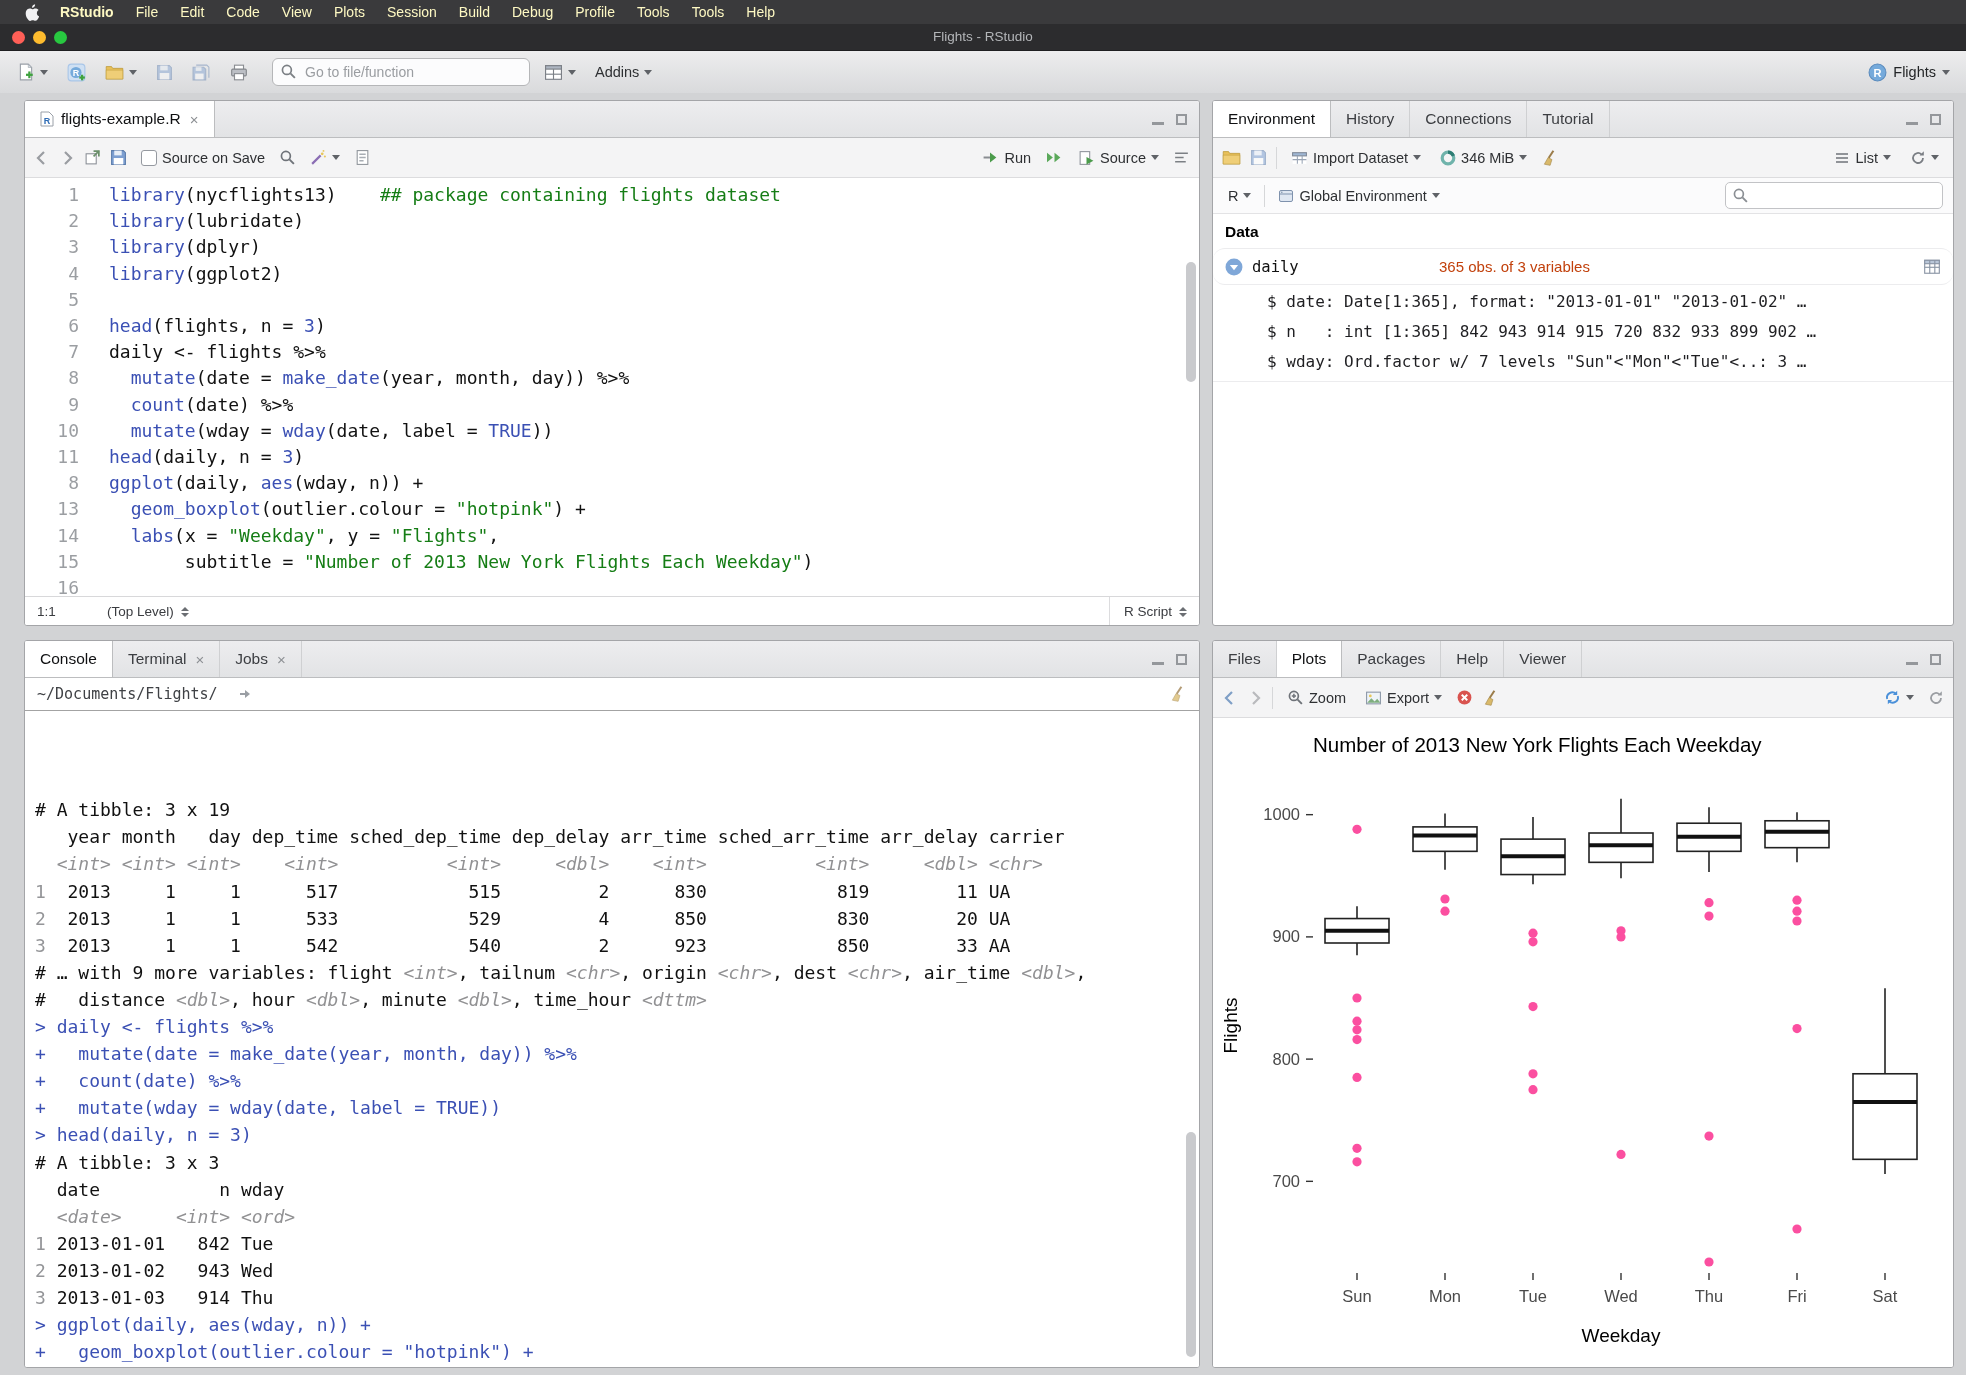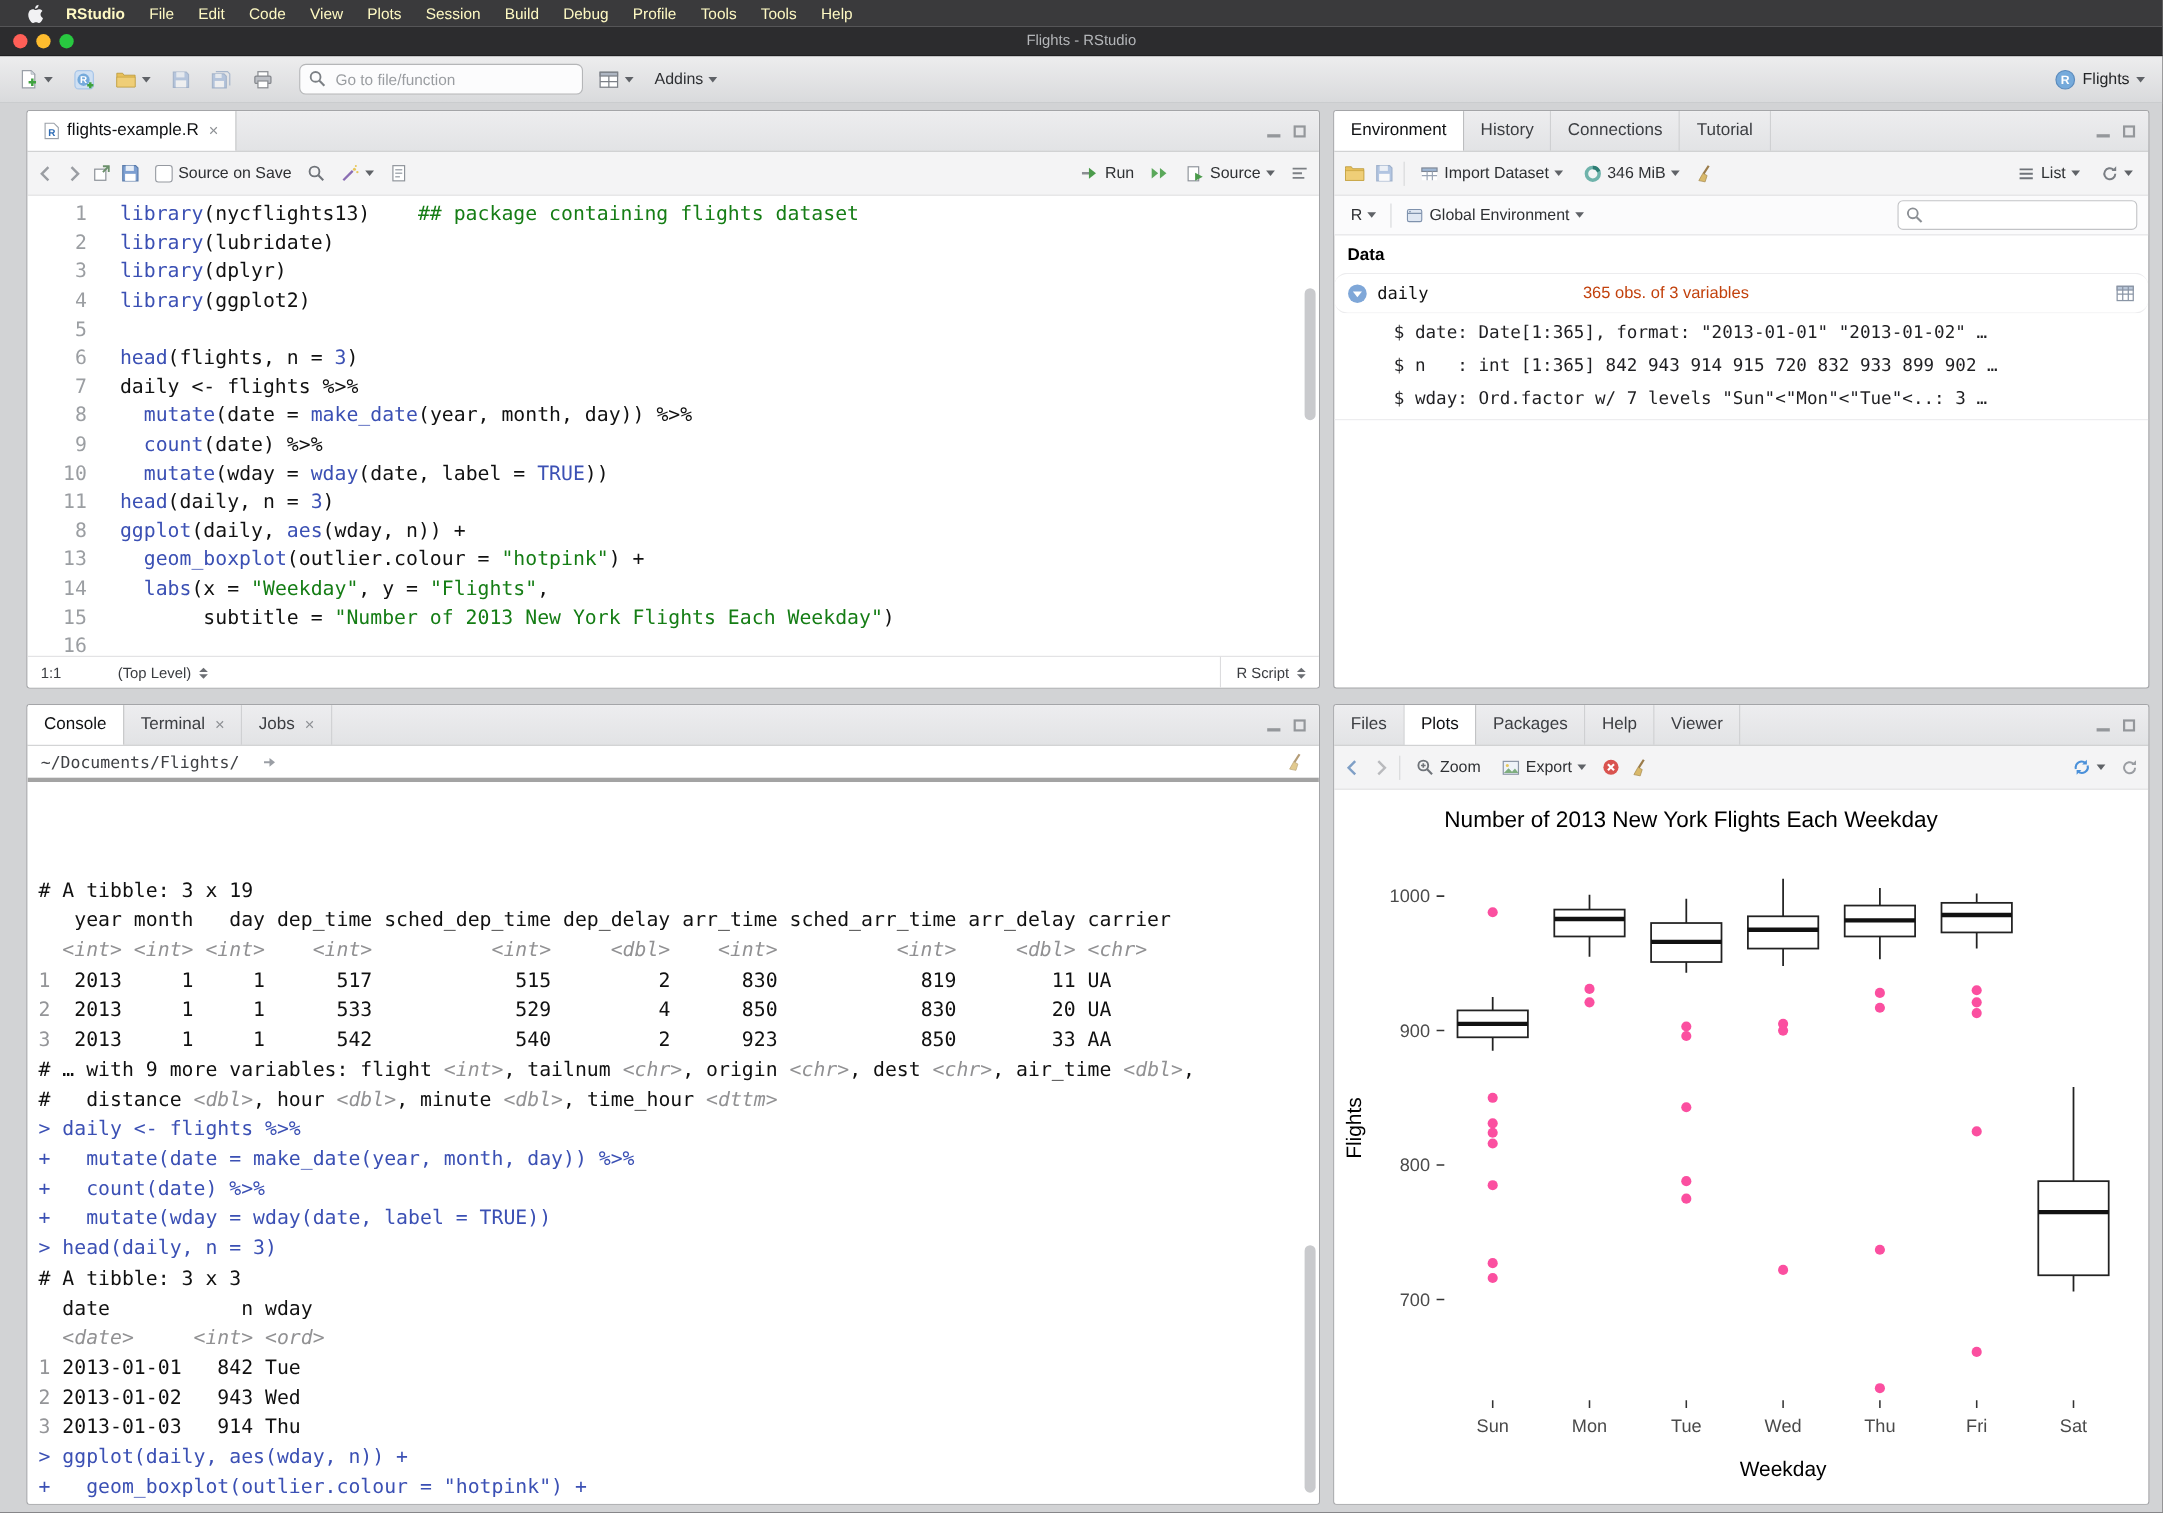--- a/index.html
+++ b/index.html
@@ -64,21 +64,21 @@
   .statusbar{height:30px;border-top:1px solid #d8d8da;background:#fff;display:flex;align-items:center;font-size:13.5px;color:#3a3c40;padding:0 12px;box-sizing:border-box;}
   .status-pos{width:70px;}
   .status-scope{display:flex;align-items:center;}
   .status-right{margin-left:auto;display:flex;align-items:center;border-left:1px solid #dcdcde;padding-left:14px;height:100%;}
   .updown{display:inline-flex;flex-direction:column;margin-left:7px;}
   .updown .u{width:0;height:0;border-left:4px solid transparent;border-right:4px solid transparent;border-bottom:4px solid #6b6e73;margin-bottom:2px;}
   .updown .dn{width:0;height:0;border-left:4px solid transparent;border-right:4px solid transparent;border-top:4px solid #6b6e73;}
   .cb{display:inline-block;width:16px;height:16px;border:1px solid #9599a0;border-radius:3px;background:#fff;box-sizing:border-box;}
 
   
-  .console-path{height:33px;display:flex;align-items:center;gap:20px;padding:0 12px;font-family:"DejaVu Sans Mono",monospace;font-size:15px;color:#3f4145;border-bottom:4px solid #a3a3a3;box-sizing:border-box;background:#fff;}
+  .console-path{height:33px;display:flex;align-items:center;gap:20px;padding:0 12px;font-family:"DejaVu Sans Mono",monospace;font-size:15px;color:#3f4145;border-bottom:1px solid #a3a3a3;box-sizing:border-box;background:#fff;}
   .console-body{position:relative;height:658px;padding:4px 0 0 10px;font-family:"DejaVu Sans Mono",monospace;font-size:18px;line-height:27.1px;white-space:pre;overflow:hidden;background:#fff;}
   .ct-in{color:#3b50b4;}.ct-o{color:#111;}.ct-t{color:#919193;font-style:italic;}.ct-d{color:#949598;}
 
   
   .env-row2{height:36px;background:#fbfbfc;border-bottom:1px solid #e3e3e5;display:flex;align-items:center;padding:0 10px;gap:8px;font-size:14.5px;color:#2e3033;box-sizing:border-box;}
   .env-search{position:relative;margin-left:auto;}
   .env-search input{width:218px;height:27px;border:1px solid #c2c3c6;border-radius:5px;background:#fff;padding:0 8px 0 30px;box-sizing:border-box;outline:none;font-size:14px;}
   .env-search .ic{position:absolute;left:7px;top:5px;}
   .env-section{padding:9px 12px 7px 12px;font-size:15.5px;font-weight:bold;color:#000;}
   .env-object-row{height:35px;display:flex;align-items:center;gap:9px;padding:0 12px;border-top:1px solid #ececee;border-bottom:1px solid #ececee;border-radius:12px;}

